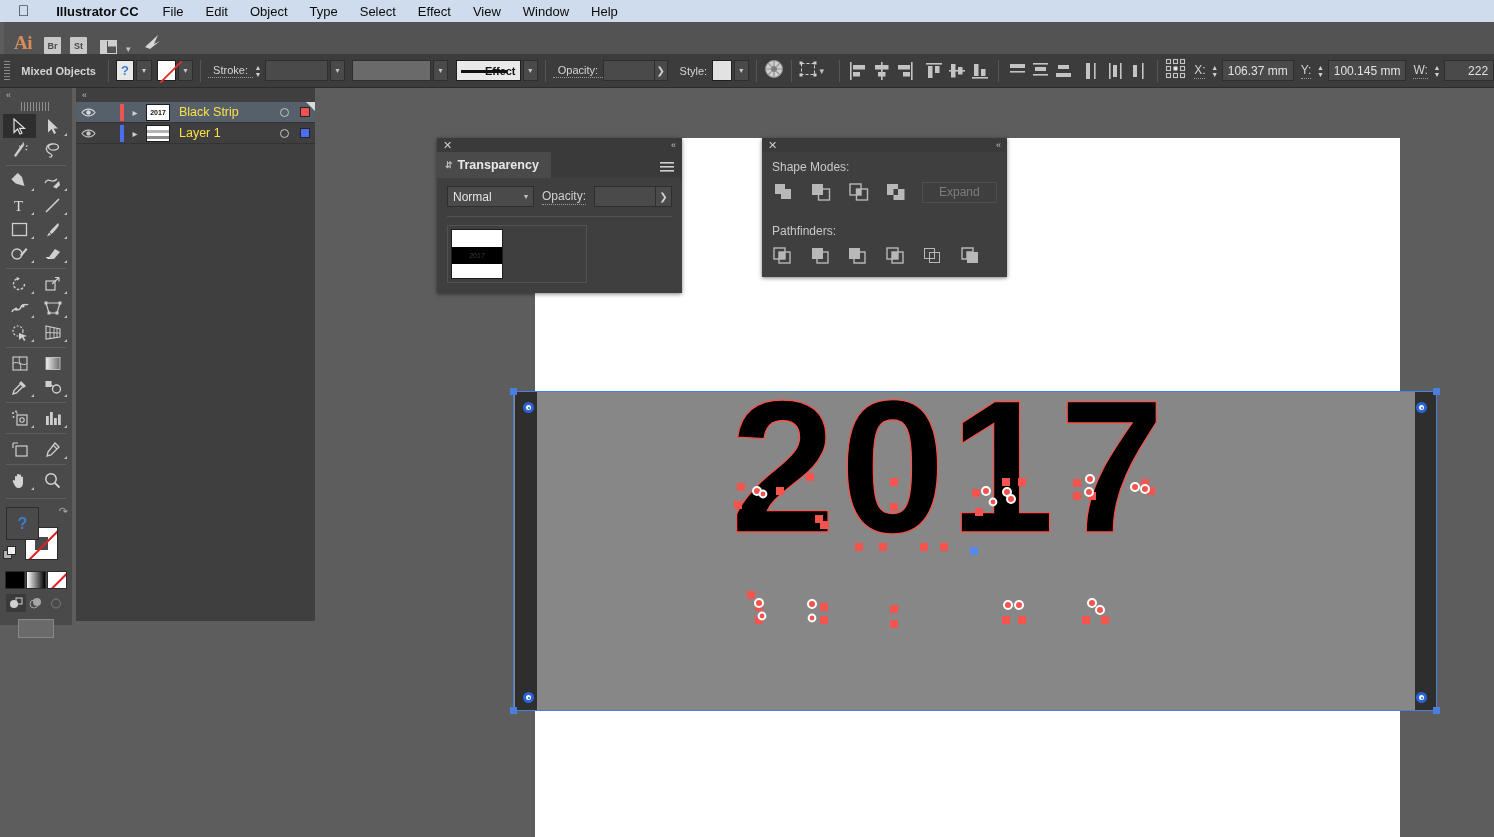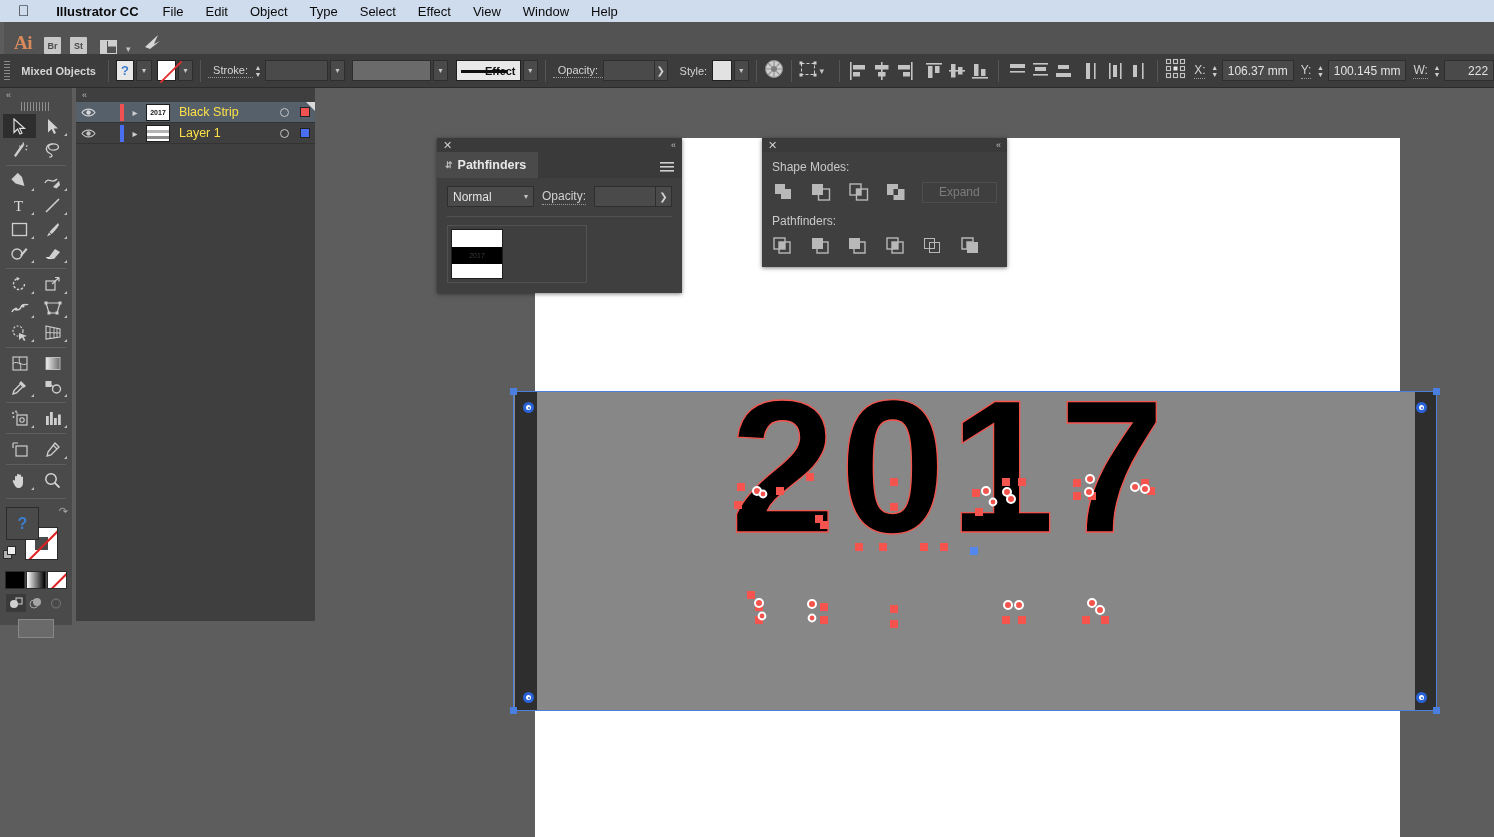--- a/index.html
+++ b/index.html
@@ -927,21 +927,21 @@
   <div id="centerpoint"></div>
 
   <div class="float-panel" style="left:437px;top:138px;width:245px;">
     <div class="fp-titlebar">
       <span class="fp-close">✕</span>
       <span>«</span>
     </div>
     <div class="fp-tabrow">
       <div class="fp-tab">
         <span class="sortglyph">⇵</span>
-        <span>Pathfinders</span>
+        <span>Transparency</span>
       </div>
       <span class="panel-menu-ico">
         <svg width="14" height="12" viewBox="0 0 14 12">
             <rect y="1" width="14" height="1.6" fill="#cfcfcf"></rect>
             <rect y="5" width="14" height="1.6" fill="#cfcfcf"></rect>
             <rect y="9" width="14" height="1.6" fill="#cfcfcf"></rect>
           </svg>
       </span>
     </div>
     <div class="fp-body">
@@ -994,21 +994,21 @@
             </svg>
         </span>
         <span class="pf-ico">
           <svg width="20" height="18" viewBox="0 0 20 18">
               <path d="M1 1 h11 v5 h6.5 v11 h-11 v-5 h-6.5 Z" fill="#b8b8b8"></path>
               <rect x="7.5" y="6" width="4.5" height="6" fill="#3f3f3f"></rect>
             </svg>
         </span>
         <span class="pf-expand">Expand</span>
       </div>
-      <div class="pf-section-label" style="margin-top:11px">Pathfinders:</div>
+      <div class="pf-section-label" style="margin-top:21px">Pathfinders:</div>
       <div class="pf-iconrow pf-iconrow2">
         <span class="pf-ico">
           <svg width="20" height="18" viewBox="0 0 20 18">
               <rect x="1" y="1" width="11" height="11" fill="none" stroke="#b8b8b8" stroke-width="1.4"></rect>
               <rect x="6" y="5" width="11" height="11" fill="none" stroke="#b8b8b8" stroke-width="1.4"></rect>
               <rect x="6" y="5" width="6" height="7" fill="#b8b8b8"></rect>
             </svg>
         </span>
         <span class="pf-ico">
           <svg width="20" height="18" viewBox="0 0 20 18">

